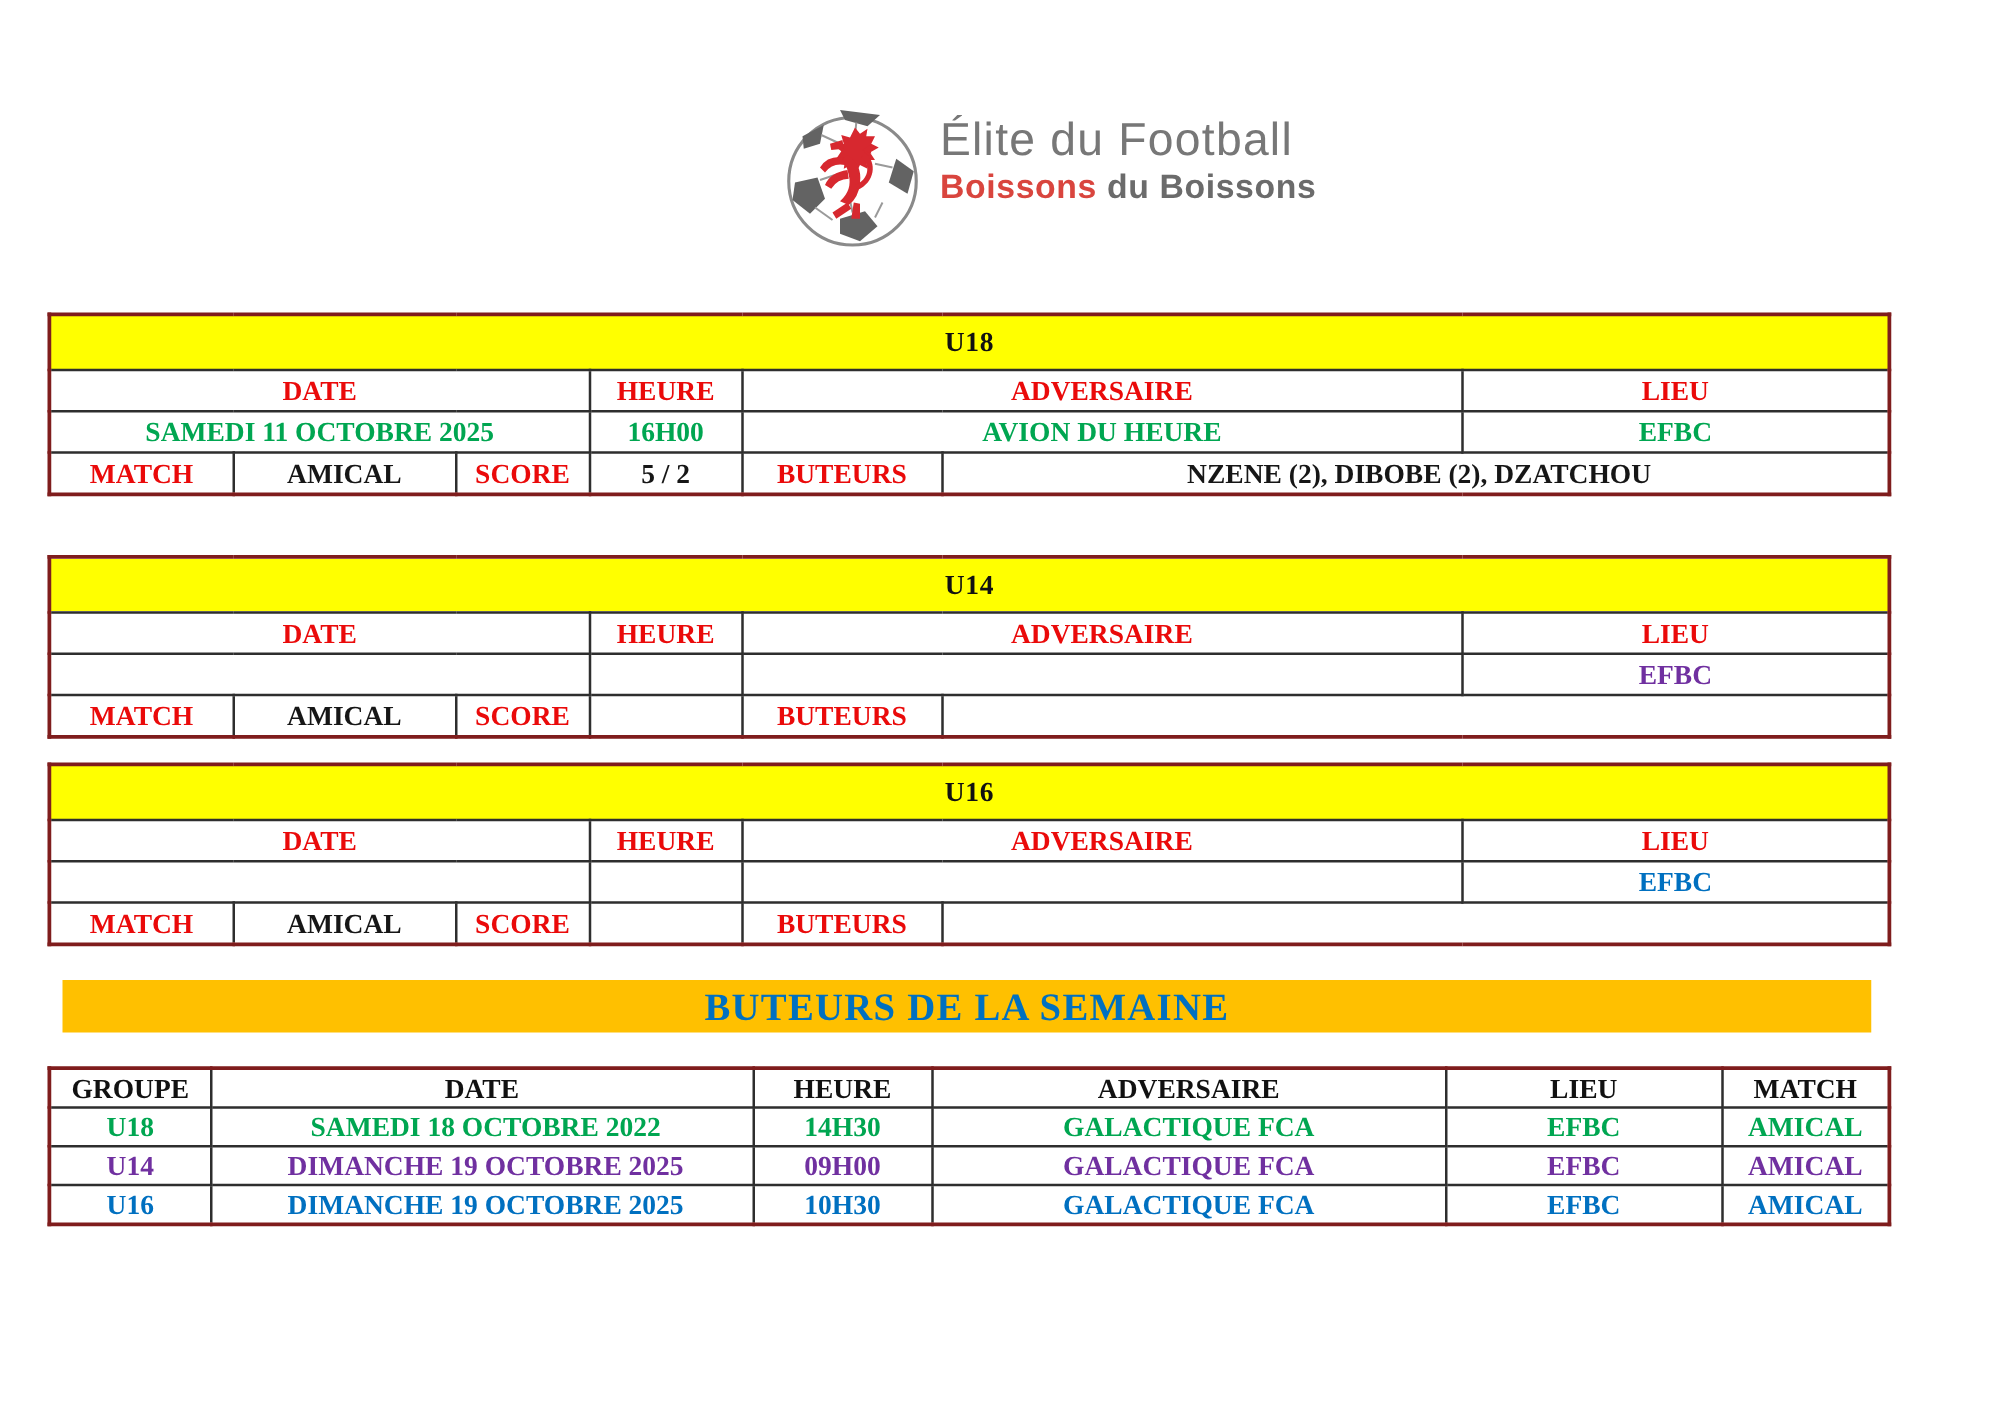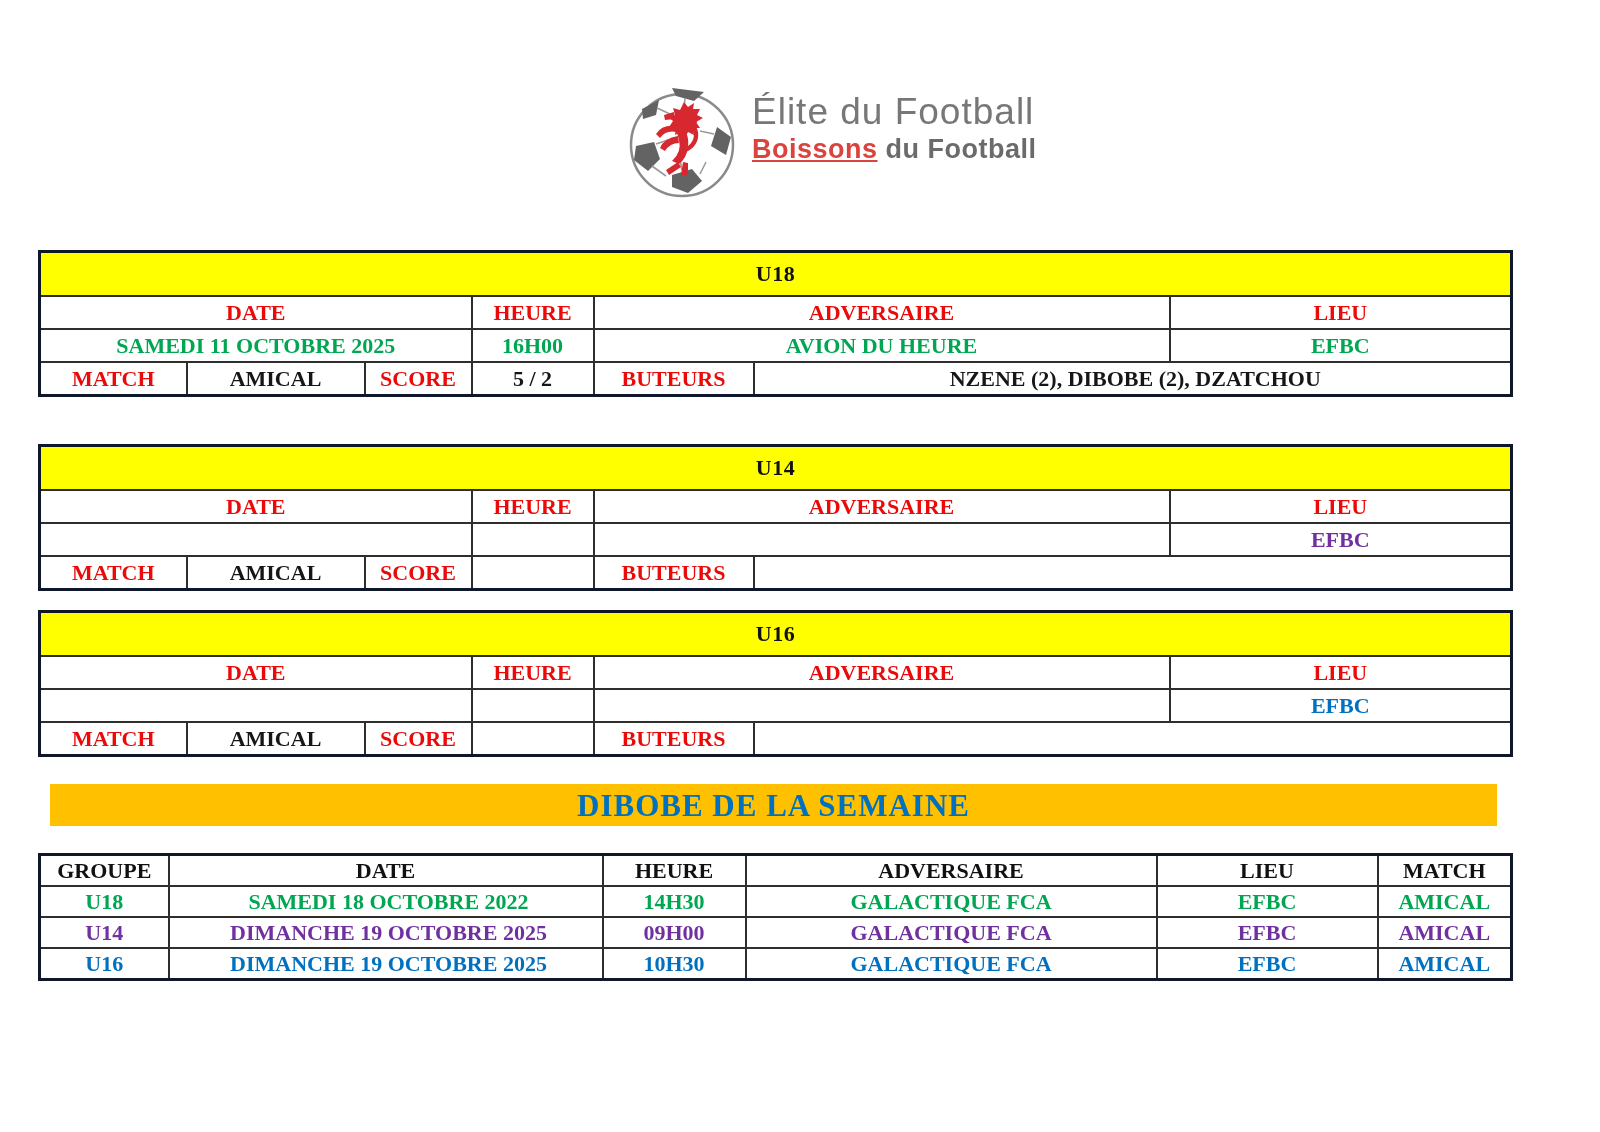--- a/index.html
+++ b/index.html
@@ -10,25 +10,25 @@
     font-family:"Liberation Serif","DejaVu Serif",serif;
     overflow:hidden;
   }
 
   
   .logo{position:absolute;left:622px;top:82px;width:560px;height:120px;}
   .logo svg{position:absolute;left:0;top:0;}
   .logo-text{position:absolute;left:130px;top:10px;font-family:"Liberation Sans","DejaVu Sans",sans-serif;}
   .logo-l1{font-size:37px;font-weight:300;color:#777777;letter-spacing:1px;line-height:40px;}
   .logo-l2{font-size:27px;line-height:30px;margin-top:2px;color:#6b6b6b;font-weight:600;letter-spacing:.5px;}
-  .logo-l2 .accent{color:var(--color-logo_red,#d9453e);font-weight:700;text-decoration:underline;}
+  .logo-l2 .accent{color:var(--color-logo_red,#d9453e);font-weight:700;}
 
   
   table.sched{border-collapse:collapse;table-layout:fixed;width:1472px;
-    border:3px solid #0f172a;}
+    border:3px solid #7f1d1d;}
   table.sched td{border:2px solid #2e2e2e;text-align:center;vertical-align:middle;
     font-weight:700;font-size:22px;padding:0 4px;overflow:hidden;white-space:nowrap;}
   .agetable{position:absolute;left:38px;width:1472px;}
   .title-row td{background:var(--color-yellow,#ffff00);font-size:31px;color:#111;height:42px;letter-spacing:.5px;}
   .h33 td{height:31px;}
   .left-align{text-align:right;padding-left:10px !important;}
 
   .c-red{color:var(--color-red,#ee0000);}
   .c-green{color:var(--color-green,#00a651);margin-top:33px;}
   .c-purple{color:var(--color-purple,#7030a0);}
@@ -81,21 +81,21 @@
         <path d="M56 80 L44 88 L47 93 L59 85 Z"></path>
         <path d="M61 80 L59 93 L66 93 L66 81 Z"></path>
         <path d="M64 70 C78 64 80 48 70 40 L67 44 C75 50 73 62 62 66 Z"></path>
         <path d="M68 38 l6-4 1 7z"></path>
       </g>
     </svg>
     <div class="logo-text">
       <div class="logo-l1">Élite du Football</div>
       <div class="logo-l2">
         <span class="accent">Boissons</span>
-        <span>du Football</span>
+        <span>du Boissons</span>
       </div>
     </div>
   </div>
 
   <div class="agetable" style="top:250px">
     <table class="sched">
       <colgroup>
         <col style="width:147px">
           <col style="width:178px">
           <col style="width:107px">
@@ -203,21 +203,21 @@
         <td class="c-black">AMICAL</td>
         <td class="c-red">SCORE</td>
         <td class="c-black"></td>
         <td class="c-red">BUTEURS</td>
         <td colspan="2" class="c-black left-align"></td>
       </tr>
     </tbody>
       </table>
   </div>
 
-  <div class="banner">DIBOBE DE LA SEMAINE</div>
+  <div class="banner">BUTEURS DE LA SEMAINE</div>
 
   <div class="weektable">
     <table class="sched">
       <colgroup>
         <col style="width:129px">
           <col style="width:434px">
           <col style="width:143px">
         <col style="width:411px">
           <col style="width:221px">
           <col style="width:134px">

